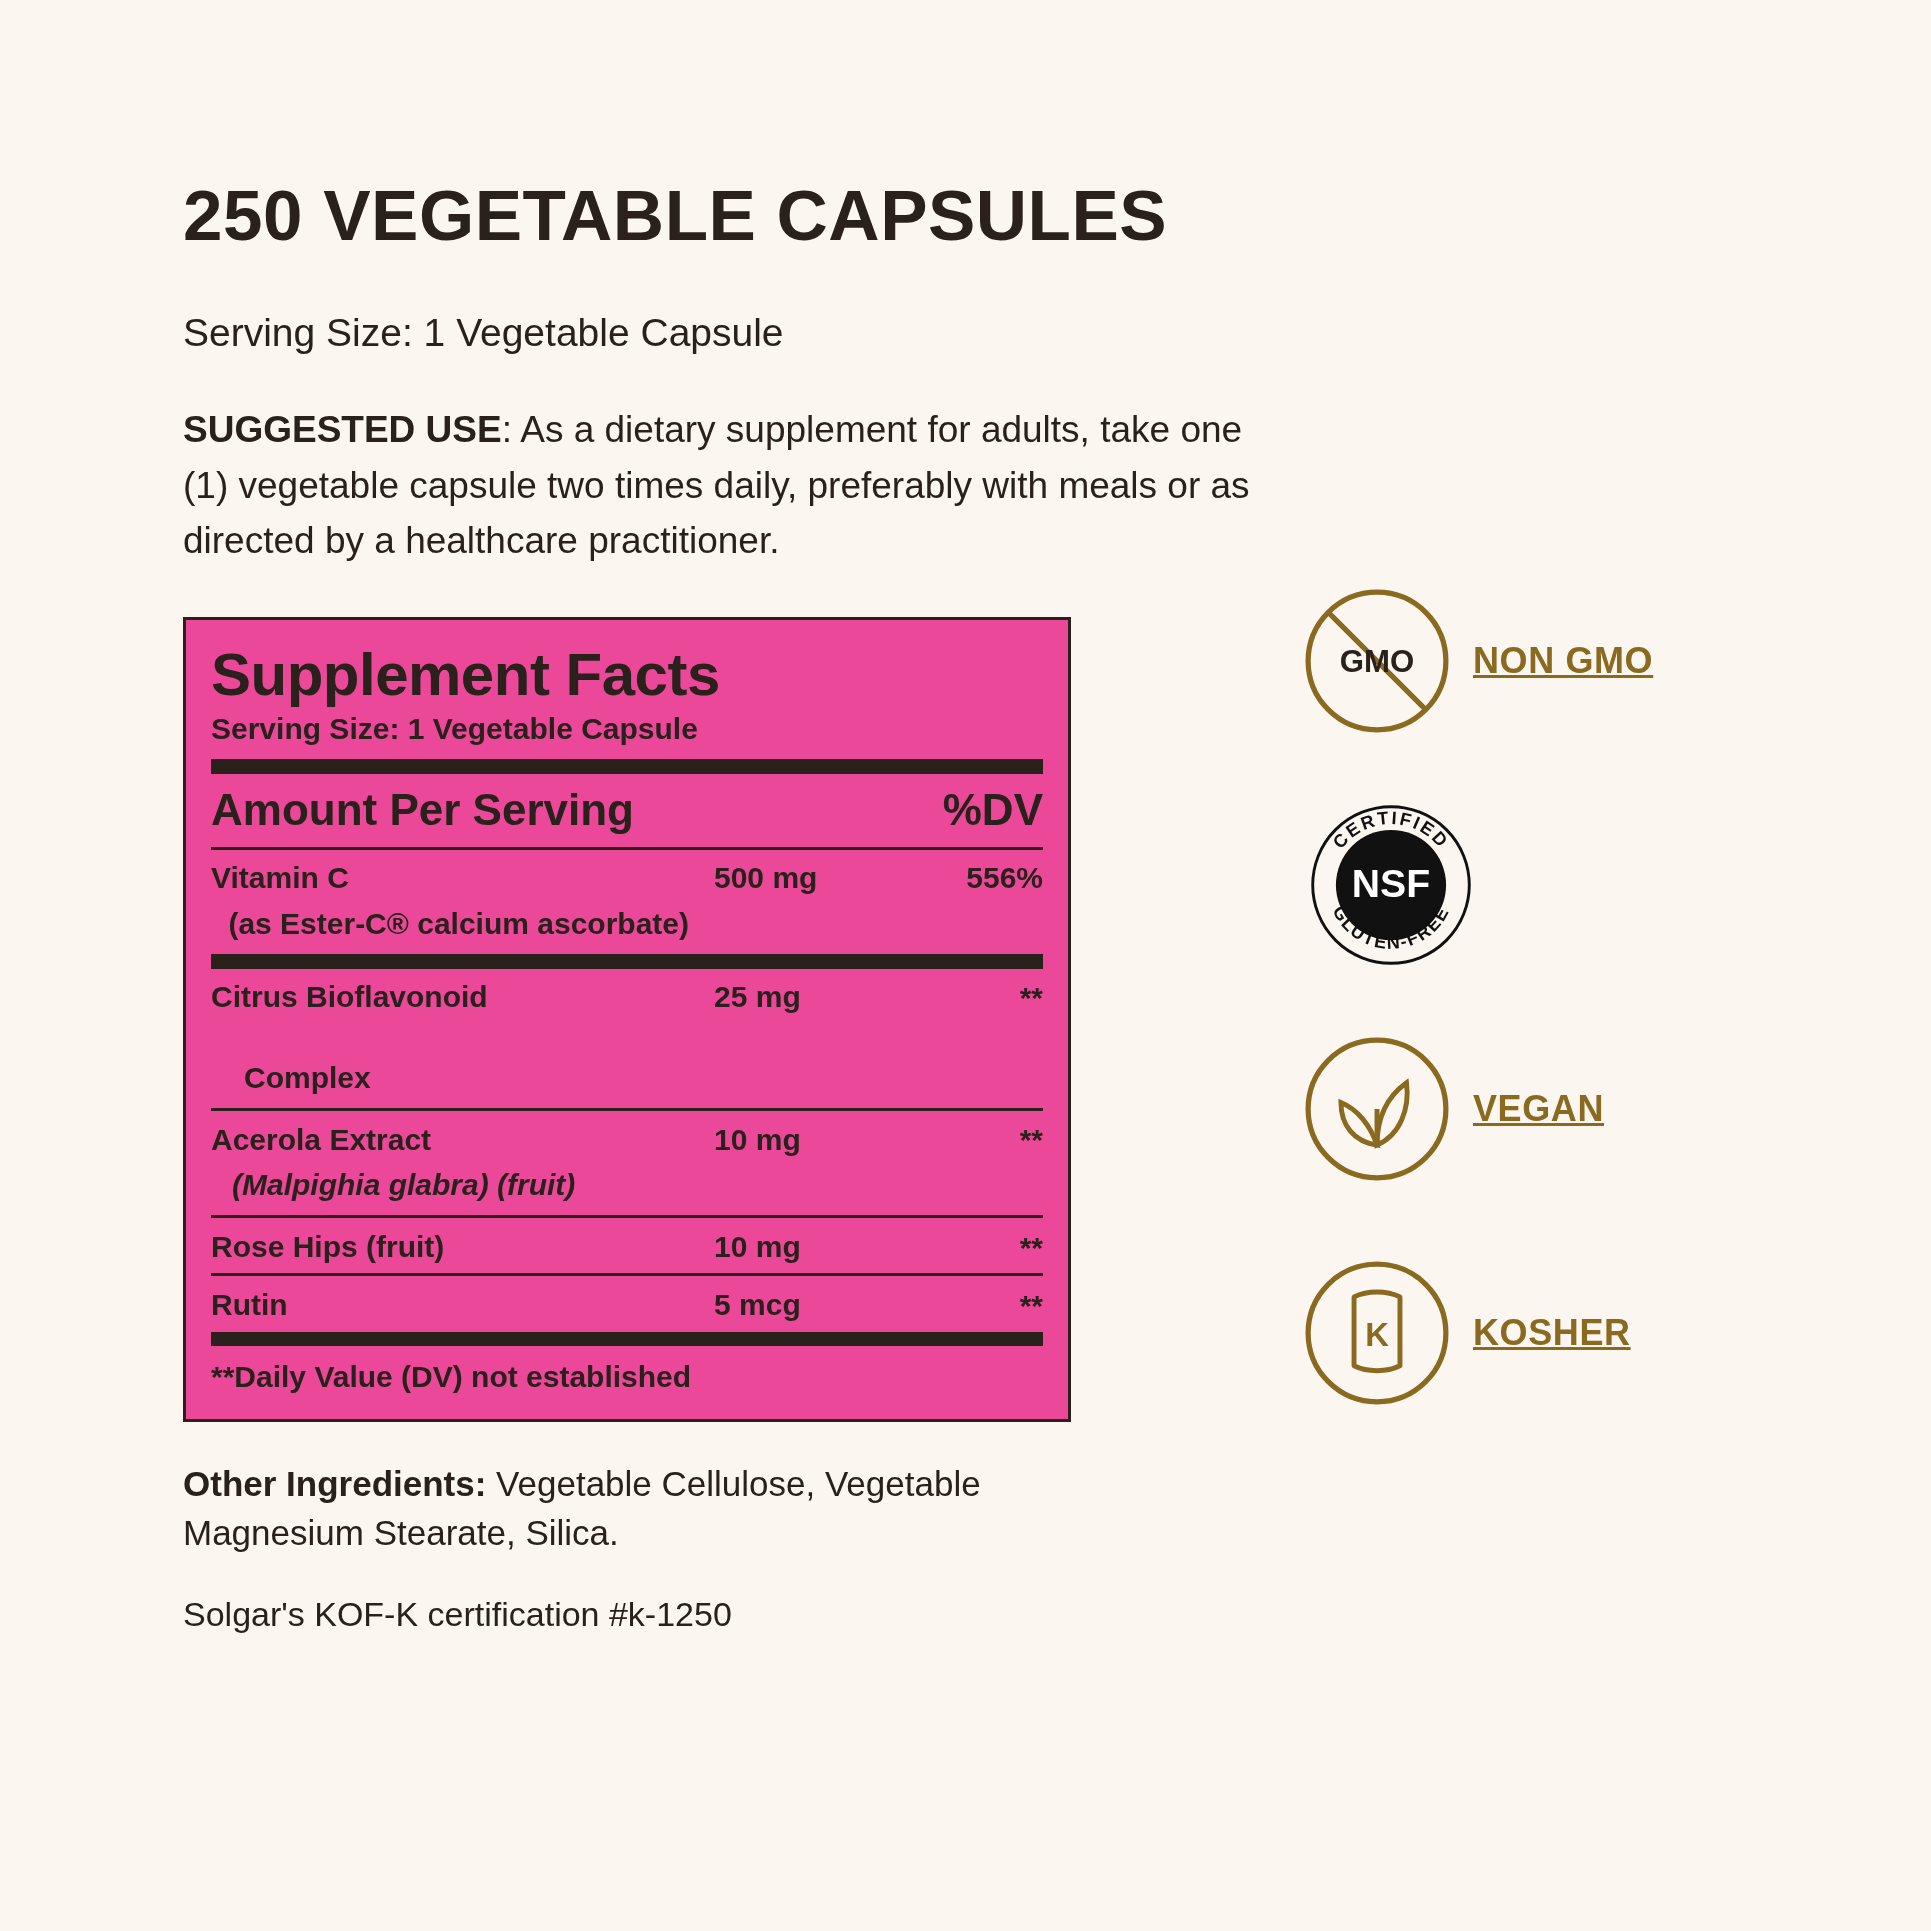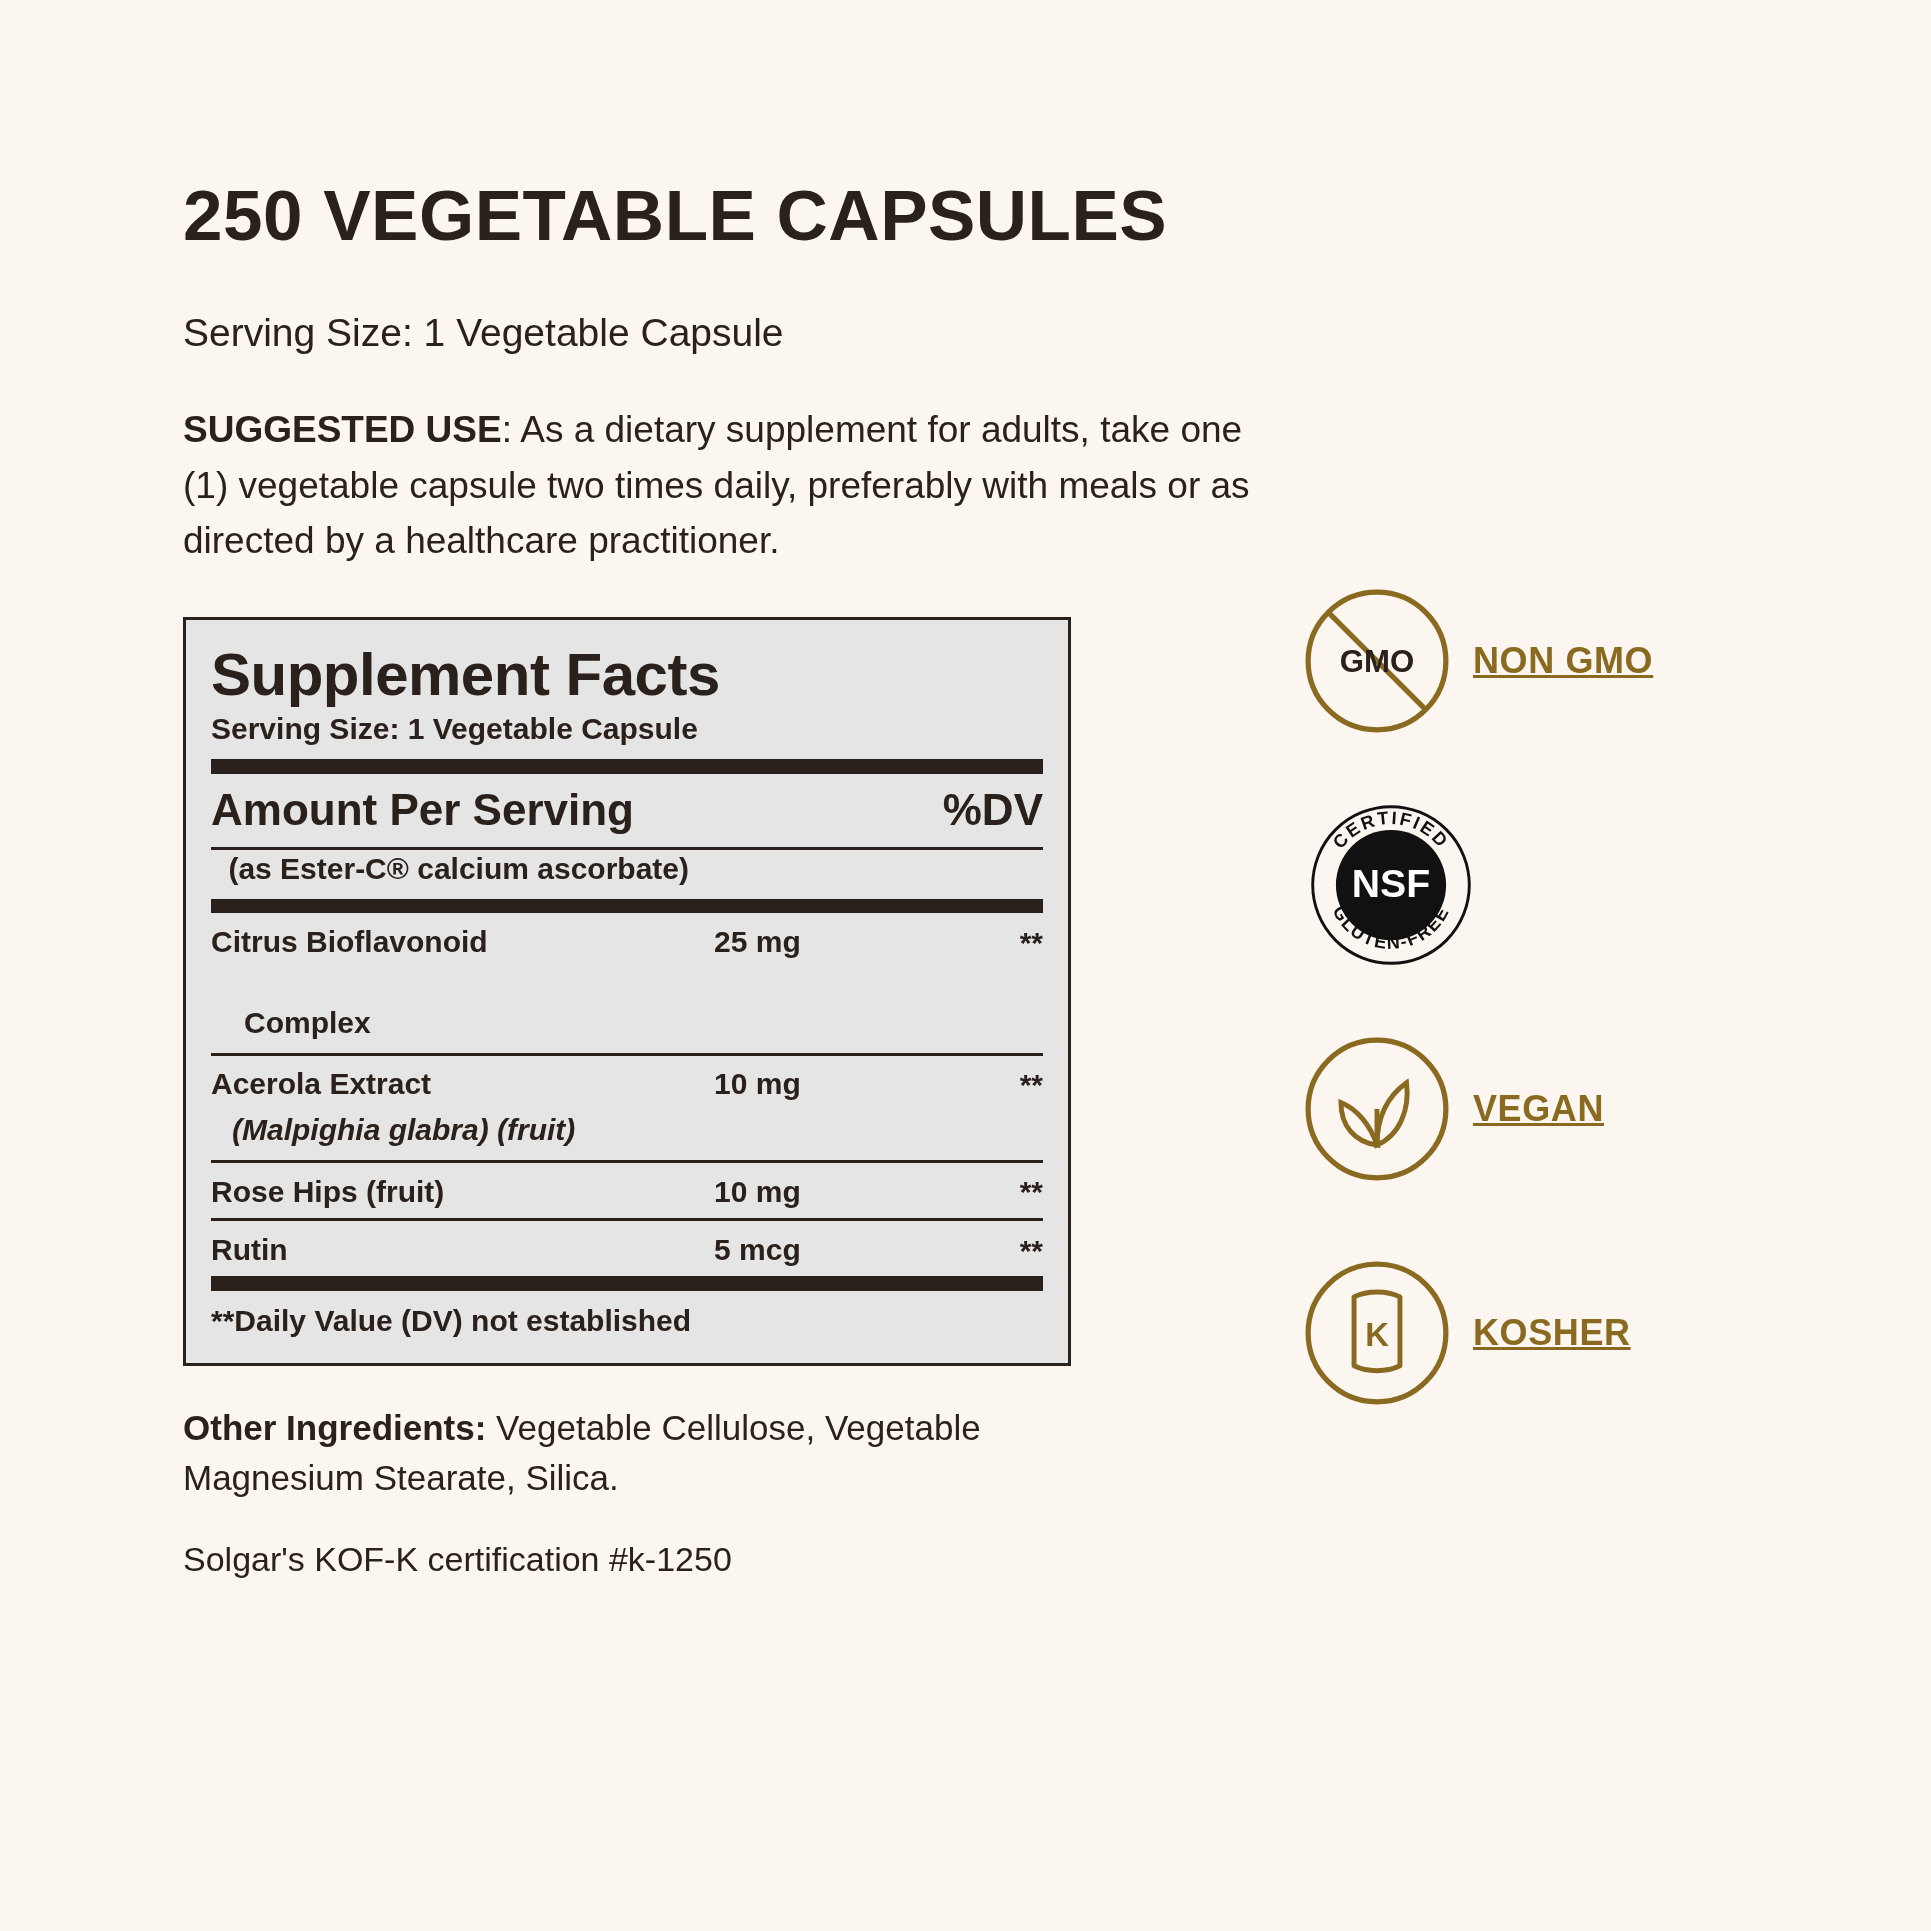--- a/index.html
+++ b/index.html
@@ -53,21 +53,21 @@
   .suggested b {
     font-weight: bold;
   }
 
   
   .sf-panel {
     border: 3.9px solid #2b211c;
     width: 888px;
     box-sizing: border-box;
     padding: 19.3px 25px 25px 25px;
-    background: #e5e5e5;
+    background: #ec4899;
   }
   .sf-title {
     font-size: 60px;
     font-weight: bold;
     letter-spacing: -0.5px;
     margin: 3.9px 0 5.8px 0;
     line-height: 1.05;
   }
   .sf-serving {
     font-size: 30px;
@@ -201,20 +201,25 @@
       <div class="rule-thick"></div>
 
       <div class="hdr-row">
         <div class="name">Amount Per Serving</div>
         <div class="dv">%DV</div>
       </div>
 
       <div class="rule-thin"></div>
 
       <div>
+        <div class="sf-row">
+          <div class="name">Vitamin C</div>
+          <div class="amt">500 mg</div>
+          <div class="dv">556%</div>
+        </div>
         <div class="sub" style="padding-bottom:11.6px;">(as Ester-C® calcium ascorbate)</div>
       </div>
 
       <div class="rule-thick"></div>
 
       <div>
         <div class="sf-row">
           <div class="name">Citrus Bioflavonoid</div>
           <div class="amt">25 mg</div>
           <div class="dv stars">**</div>

